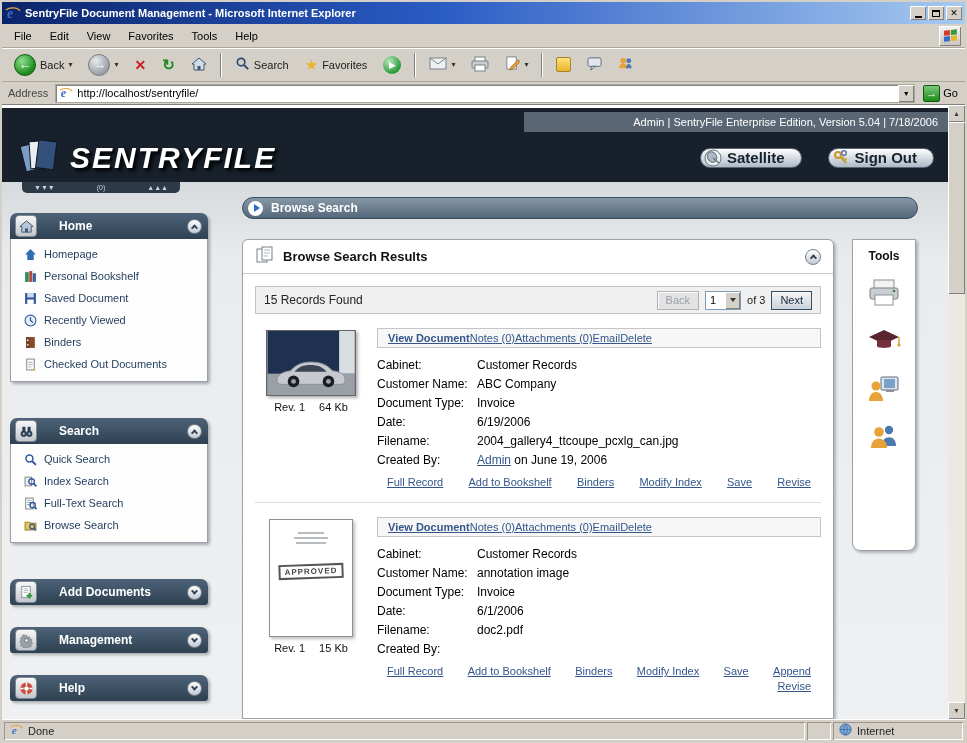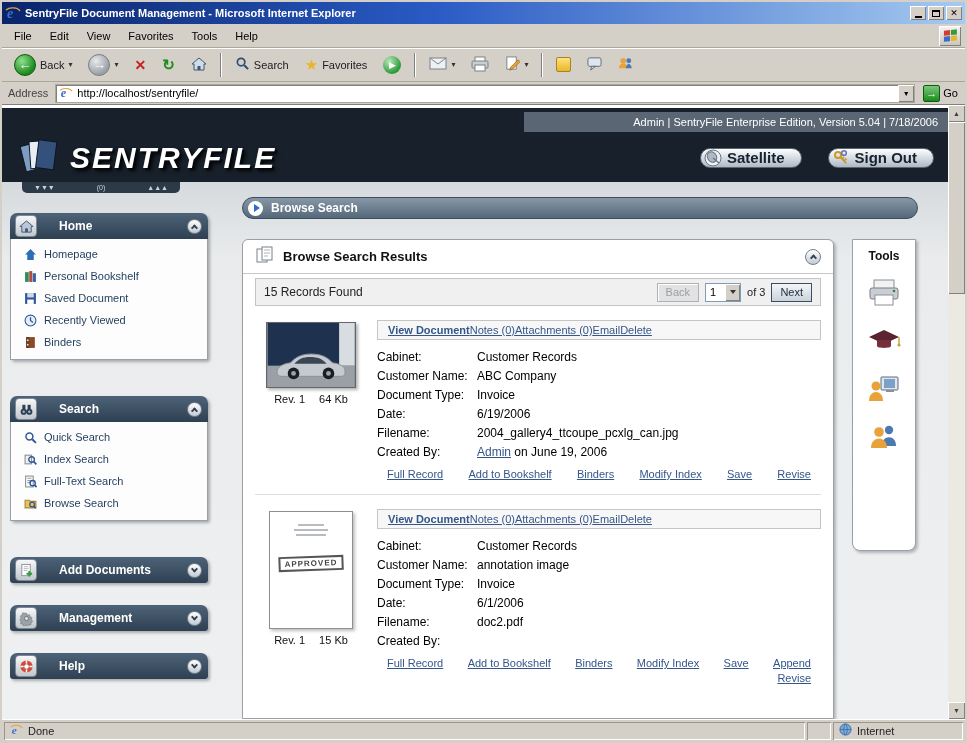--- a/index.html
+++ b/index.html
@@ -83,21 +83,21 @@
   .browse-bar { height:22px; border-radius:11px; background:linear-gradient(180deg,#8797a6 0%,#54687a 100%); border:1px solid #3c4e5e; display:flex; align-items:center; gap:8px; padding:0 10px 0 5px; }
   .browse-bar-title { color:#fff; font-size:12px; font-weight:bold; }
   .go-circ { width:15px; height:15px; border-radius:50%; background:#fff; display:flex; align-items:center; justify-content:center; }
   .go-circ .tri { width:0; height:0; border-left:6px solid #2e6bd0; border-top:4px solid transparent; border-bottom:4px solid transparent; margin-left:2px; }
 
   .results-panel { margin-top:20px; width:592px; height:480px; background:#fff; border:1px solid #9aa0a6; border-radius:6px 6px 0 0; box-shadow:2px 2px 3px rgba(40,50,60,.3); overflow:hidden; }
   .panel-header { height:34px; display:flex; align-items:center; gap:8px; padding:16px 12px; border-bottom:1px solid #c8c8c8; }
   .panel-title { font-size:13px; font-weight:bold; color:#111; flex:1; }
   .panel-header .circ-btn { width:16px; height:16px; }
 
-  .records-bar { height:28px; margin:4px 12px 0; background:#f0f0f0; border:1px solid #c4c4c4; display:flex; align-items:center; justify-content:space-between; padding:0 8px; }
+  .records-bar { height:28px; margin:12px 12px 0; background:#f0f0f0; border:1px solid #c4c4c4; display:flex; align-items:center; justify-content:space-between; padding:0 8px; }
   .records-count { font-size:12px; color:#222; }
   .pager { display:flex; align-items:center; gap:6px; }
   .btn { height:19px; font-size:11px; font-family:"Liberation Sans", sans-serif; padding:0 8px; cursor:pointer; }
   .btn.disabled { background:#e2e2e2; color:#9aa0a6; border:1px solid #adb2b8; box-shadow:inset 1px 1px 0 #fff; cursor:default; }
   .btn.next { background:linear-gradient(#f4f6f8,#c9d2da); color:#1a2a3a; border:1px solid #3a4e63; }
   .select { width:36px; height:19px; background:#fff; border:1px solid #7f9db9; display:flex; align-items:center; cursor:pointer; }
   .sel-val { flex:1; font-size:11px; padding-left:4px; }
   .sel-btn { width:15px; height:17px; background:#d4d0c8; box-shadow:inset 1px 1px 0 #fff, inset -1px -1px 0 #808080; display:flex; align-items:center; justify-content:center; }
   .tri-down { width:0; height:0; border-top:4px solid #333; border-left:3px solid transparent; border-right:3px solid transparent; }
   .of-text { font-size:11px; color:#222; }
@@ -398,20 +398,30 @@
             <span class="mini-ico">
                 <svg viewBox="0 0 12 12" width="13" height="13">
                   <rect x="2" y="1" width="8" height="10" fill="#8a4a2a"></rect>
                   <rect x="2" y="1" width="3" height="10" fill="#6a3a20"></rect>
                   <circle cx="3.5" cy="4" r="0.9" fill="#ddd"></circle>
                   <circle cx="3.5" cy="8" r="0.9" fill="#ddd"></circle>
                 </svg>
               </span>
             <span>Binders</span>
           </div>
+          <div class="side-item">
+            <span class="mini-ico">
+                <svg viewBox="0 0 12 12" width="13" height="13">
+                  <rect x="2.5" y="1" width="7" height="10" fill="#fff" stroke="#8a9096"></rect>
+                  <path d="M4 4h4M4 6h4M4 8h3" stroke="#b0b6ba"></path>
+                  <path d="M6 11.5l2.5-1.5 2.5 1.5" fill="#e0b64a"></path>
+                </svg>
+              </span>
+            <span>Checked Out Documents</span>
+          </div>
         </div>
       </div>
 
       <div class="side-section">
         <div class="side-header">
           <span class="plate">
             <svg viewBox="0 0 16 16" width="15" height="15">
                 <rect x="3.6" y="3" width="3.2" height="5" fill="#2b3e52"></rect>
                 <rect x="9.2" y="3" width="3.2" height="5" fill="#2b3e52"></rect>
                 <circle cx="5" cy="10.4" r="3.3" fill="#2b3e52"></circle>

